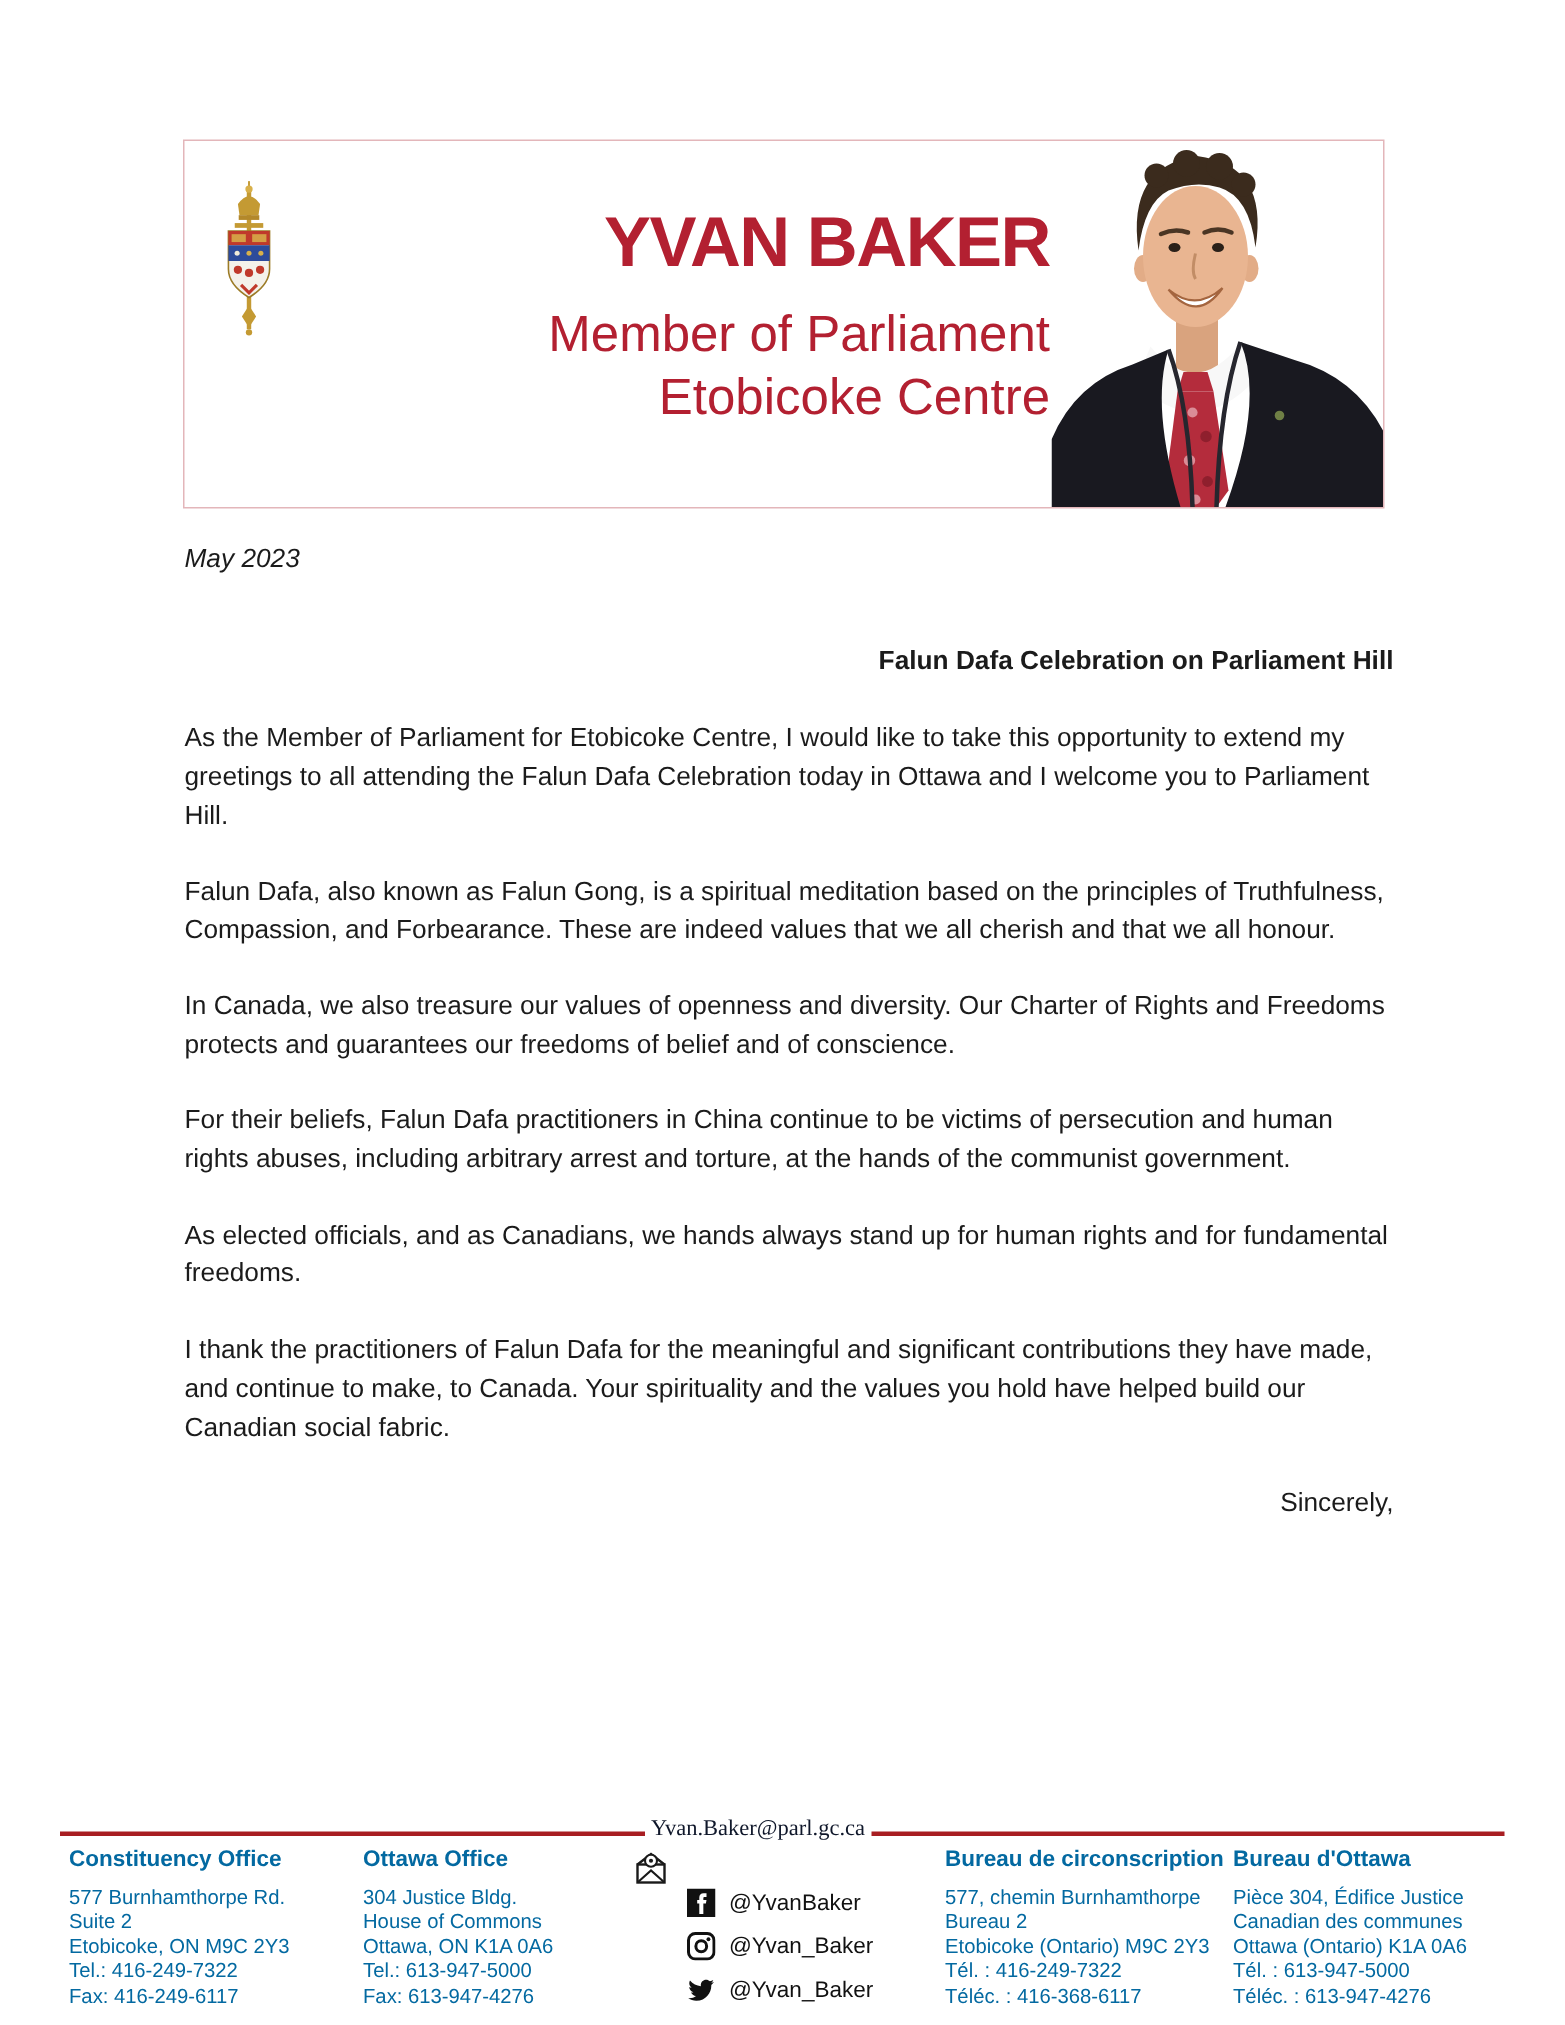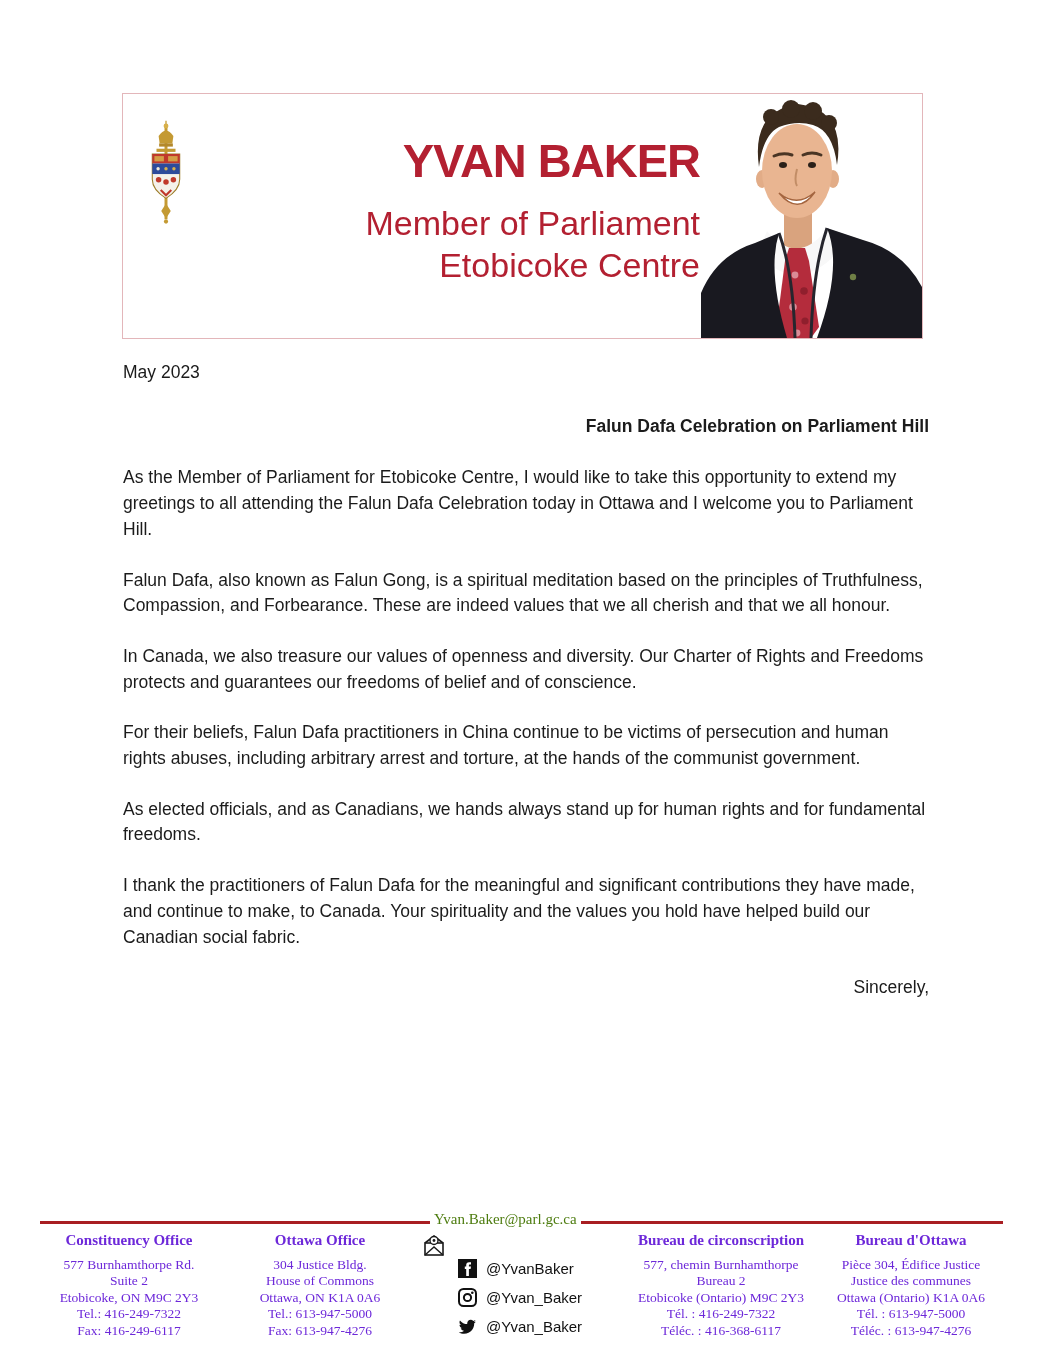--- a/index.html
+++ b/index.html
@@ -26,41 +26,41 @@
     font-size:34px; font-weight:400; line-height:42px; color:#b32031;
   }
   .mp-role { margin-top:6px; }
   .portrait { position:absolute; right:0; bottom:0; width:221px; height:243px; }
 
   
   .letter {
     position:absolute; left:123px; top:360px; width:806px;
     font-size:17.5px; line-height:25.7px; color:#1b1b1b;
   }
-  .letter-date { margin-bottom:28px; }
+  .letter-date { margin-bottom:42px;font-style:italic; }
   .letter-title { font-weight:700; text-align:right; margin-bottom:26px; }
   .letter p { margin-bottom:25px; }
   .letter-closing { margin-bottom:0;text-align:right; }
 
   
   .footer-rule {
     position:absolute; left:40px; top:1221px; width:963px; height:3px;
     background:#a81e22;
   }
   .footer-email {
     position:absolute; left:430px; top:1211px; background:#ffffff; padding:0 4px;
-    font-family:"Liberation Serif", serif; font-size:15px; color:#4d7c0f;
+    font-family:"Liberation Serif", serif; font-size:15px; color:#0f172a;
     white-space:nowrap;
   }
   .envelope { position:absolute; left:421px; top:1232px; width:26px; height:26px; }
 
   .office-col {
-    position:absolute; top:1232px; text-align:center;
-    font-family:Liberation Serif, serif; font-size:13.5px; line-height:16.5px;
-    color:#6d28d9;
+    position:absolute; top:1232px; text-align:left;
+    font-family:Liberation Sans, sans-serif; font-size:13.5px; line-height:16.5px;
+    color:#0369a1;
   }
   .office-col .office-title {
     font-size:15px; font-weight:700; margin-bottom:8px; white-space:nowrap;
   }
   .office-col .office-line { white-space:nowrap; }
   .col-1 { left:46px;  width:166px; }
   .col-2 { left:242px; width:156px; }
   .col-4 { left:630px; width:182px; }
   .col-5 { left:822px; width:178px; }
 
@@ -224,17 +224,17 @@
   <div class="office-line">577, chemin Burnhamthorpe</div>
   <div class="office-line">Bureau 2</div>
   <div class="office-line">Etobicoke (Ontario) M9C 2Y3</div>
   <div class="office-line">Tél. : 416-249-7322</div>
   <div class="office-line">Téléc. : 416-368-6117</div>
 </div>
 
 <div class="office-col col-5">
   <div class="office-title">Bureau d'Ottawa</div>
   <div class="office-line">Pièce 304, Édifice Justice</div>
-  <div class="office-line">Justice des communes</div>
+  <div class="office-line">Canadian des communes</div>
   <div class="office-line">Ottawa (Ontario) K1A 0A6</div>
   <div class="office-line">Tél. : 613-947-5000</div>
   <div class="office-line">Téléc. : 613-947-4276</div>
 </div>
 
 </body></html>

